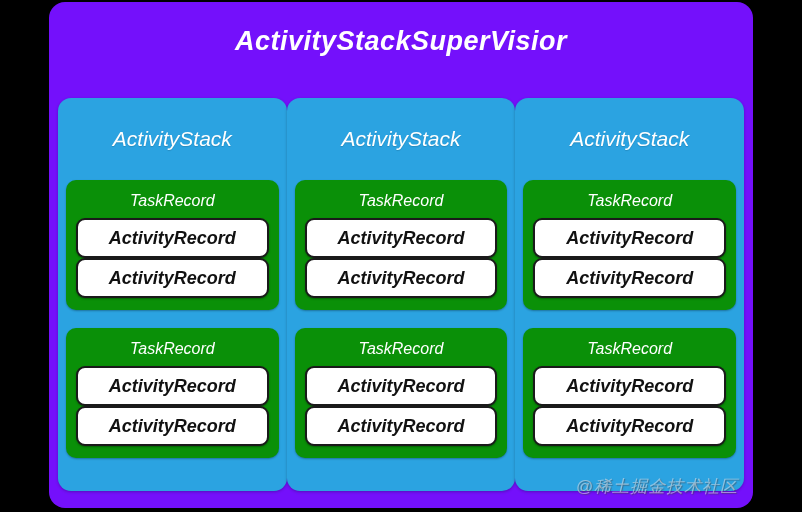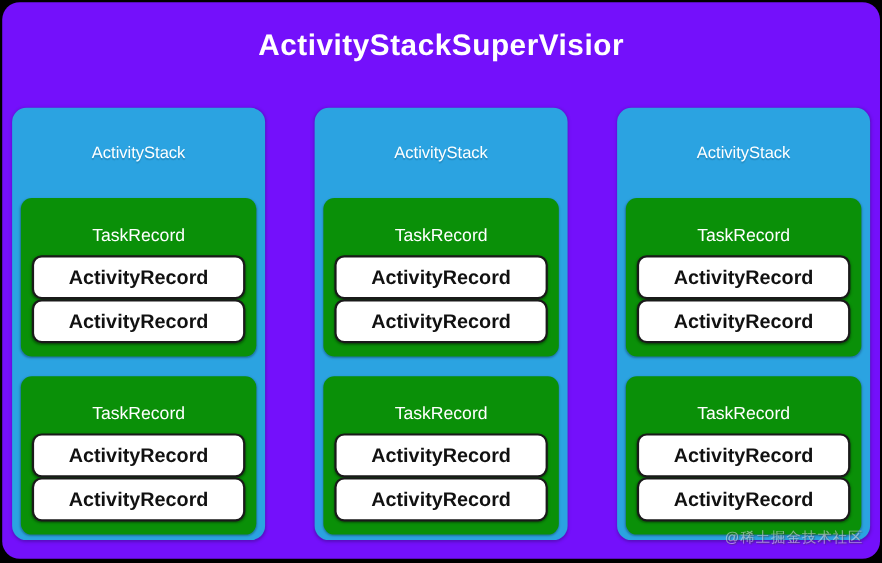--- a/index.html
+++ b/index.html
@@ -8,27 +8,28 @@
     background: #000;
     font-family: "Liberation Sans", sans-serif;
   }
   body {
     width: 802px;
     height: 512px;
     overflow: hidden;
   }
   .canvas {
     position: relative;
-    width: 798px;
+    width: 704px;
     height: 506px;
     margin: 2px auto 0 auto;
     background: var(--background, #7410FB);
     border-radius: 16px;
     box-sizing: border-box;
     overflow: hidden;
+    font-style: italic;
   }
   .title-band {
     height: 96px;
     display: flex;
     align-items: center;
     justify-content: center;
     padding-bottom: 18px;
     box-sizing: border-box;
   }
   .title {
@@ -50,21 +51,21 @@
     box-sizing: border-box;
     padding: 0 8px;
     box-shadow: 0 1px 3px rgba(0,0,0,0.25);
   }
   .stack-title {
     height: 82px;
     display: flex;
     align-items: center;
     justify-content: center;
     color: var(--heading-text, #FFFFFF);
-    font-size: 15px;
+    font-size: 21px;
     text-shadow: 0 1px 1px rgba(0,0,0,0.15);
   }
   .task-list {
     display: flex;
     flex-direction: column;
     gap: 18px;
   }
   .task {
     background: var(--task-fill, #0A9008);
     border-radius: 10px;
@@ -72,21 +73,20 @@
     box-sizing: border-box;
     box-shadow: 0 1px 2px rgba(0,0,0,0.3);
   }
   .task-title {
     height: 34px;
     display: flex;
     align-items: center;
     justify-content: center;
     color: var(--heading-text, #FFFFFF);
     font-size: 16px;
-    margin-top: 14px;
   }
   .record-list {
     display: flex;
     flex-direction: column;
   }
   .record {
     height: 40px;
     background: var(--record-fill, #FFFFFF);
     border: 2px solid var(--record-border, #1A1A1A);
     border-radius: 9px;
@@ -96,21 +96,21 @@
     justify-content: center;
     color: var(--record-text, #111111);
     font-size: 18px;
     font-weight: bold;
     box-shadow: 0 1px 2px rgba(0,0,0,0.35);
   }
   .watermark {
     position: absolute;
     right: 15px;
     bottom: 10px;
-    font-size: 13px;
+    font-size: 17px;
     letter-spacing: 1px;
     color: rgba(225, 225, 232, 0.55);
     text-shadow: 1px 1px 1px rgba(70, 70, 80, 0.55);
     pointer-events: none;
     white-space: nowrap;
   }
 </style>
 </head>
 <body>
 

